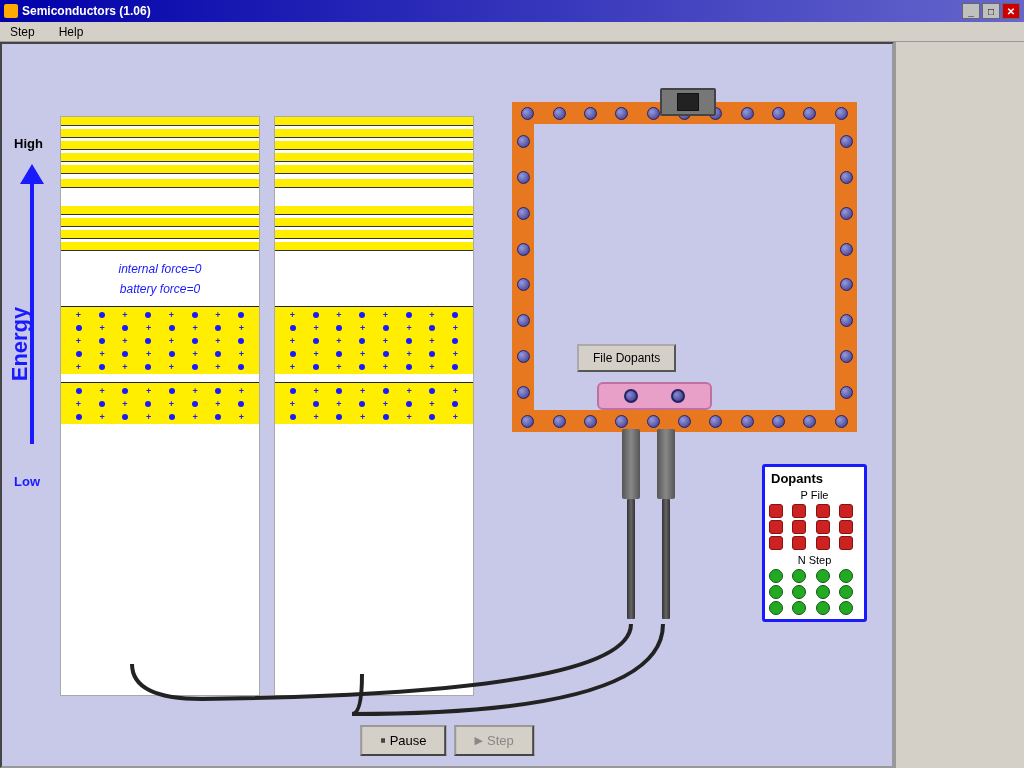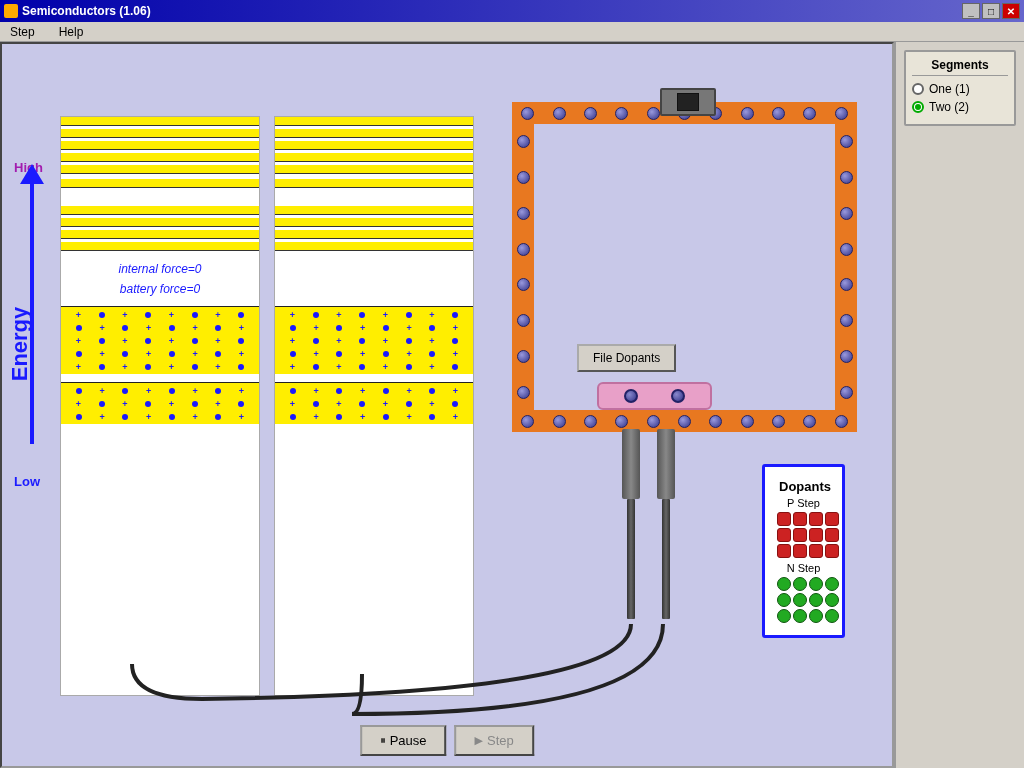--- a/index.html
+++ b/index.html
@@ -123,22 +123,22 @@
       top: 120px;
       width: 0;
       height: 0;
       border-left: 12px solid transparent;
       border-right: 12px solid transparent;
       border-bottom: 20px solid #1a1aff;
     }
     .high-label {
       position: absolute;
       left: 12px;
-      top: 116px;
-      color: #a21caf;
+      top: 92px;
+      color: #000000;
       font-size: 13px;
       font-weight: bold;
     }
     .low-label {
       position: absolute;
       left: 12px;
       top: 430px;
       color: #1a1aff;
       font-size: 13px;
       font-weight: bold;
@@ -492,25 +492,25 @@
       <div style="width:8px; height:120px; background:linear-gradient(to right, #333, #666, #333); margin:0 auto; border-radius:1px;"></div>
     </div>
 
     <svg style="position:absolute; left:0; top:0; width:880px; height:700px; pointer-events:none;">
 
       <path d="M 629 580 Q 629 650 200 655 Q 130 655 130 620" stroke="#222" stroke-width="4" fill="none"></path>
 
       <path d="M 661 580 Q 661 670 350 670 Q 360 670 360 630" stroke="#222" stroke-width="4" fill="none"></path>
     </svg>
 
-    <div style="position:absolute; left:760px; top:420px; width:83px; background:white; border:3px solid #1a1aff; border-radius:3px; padding:12px;">
+    <div style="position:absolute; left:760px; top:420px; width:105px; background:white; border:3px solid #1a1aff; border-radius:3px; padding:4px;">
       <div style="font-weight:bold; font-size:13px; text-align:left; padding:0 2px;">
         <span>Dopants</span>
       </div>
-      <div style="font-size:11px; text-align:center; margin:3px 0;">P Step</div>
+      <div style="font-size:11px; text-align:center; margin:3px 0;">P File</div>
       <div style="display:grid; grid-template-columns:repeat(4,1fr); gap:2px; margin-bottom:4px;">
         <div style="width:14px;height:14px;background:#cc2222;border-radius:3px;border:1px solid #881111;"></div>
         <div style="width:14px;height:14px;background:#cc2222;border-radius:3px;border:1px solid #881111;"></div>
         <div style="width:14px;height:14px;background:#cc2222;border-radius:3px;border:1px solid #881111;"></div>
         <div style="width:14px;height:14px;background:#cc2222;border-radius:3px;border:1px solid #881111;"></div>
         <div style="width:14px;height:14px;background:#cc2222;border-radius:3px;border:1px solid #881111;"></div>
         <div style="width:14px;height:14px;background:#cc2222;border-radius:3px;border:1px solid #881111;"></div>
         <div style="width:14px;height:14px;background:#cc2222;border-radius:3px;border:1px solid #881111;"></div>
         <div style="width:14px;height:14px;background:#cc2222;border-radius:3px;border:1px solid #881111;"></div>
         <div style="width:14px;height:14px;background:#cc2222;border-radius:3px;border:1px solid #881111;"></div>
@@ -544,32 +544,16 @@
         <span style="font-size:11px;">▶</span>
         <span>Step</span>
       </button>
     </div>
 
   </div>
 
   <div class="right-panel">
 
 
-    <div class="segments-panel">
-      <div class="segments-title">Segments</div>
-
-      <div class="radio-option">
-        <div class="radio-circle">
-        </div>
-        <span>One (1)</span>
-      </div>
-
-      <div class="radio-option">
-        <div class="radio-circle selected">
-          <div class="radio-inner"></div>
-        </div>
-        <span>Two (2)</span>
-      </div>
-    </div>
 
   </div>
 
 </div>
 
 </body></html>

